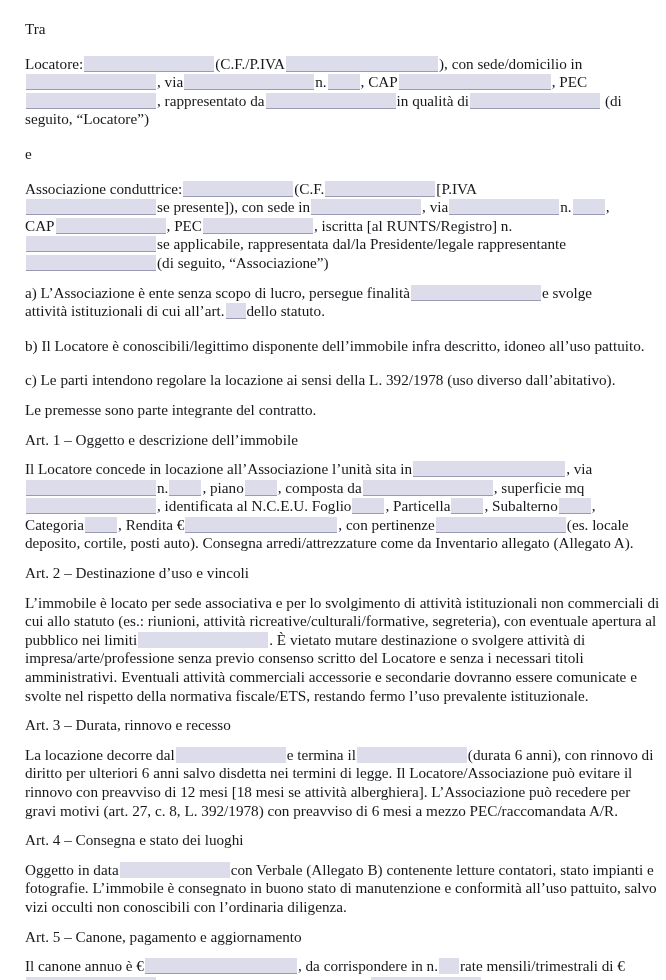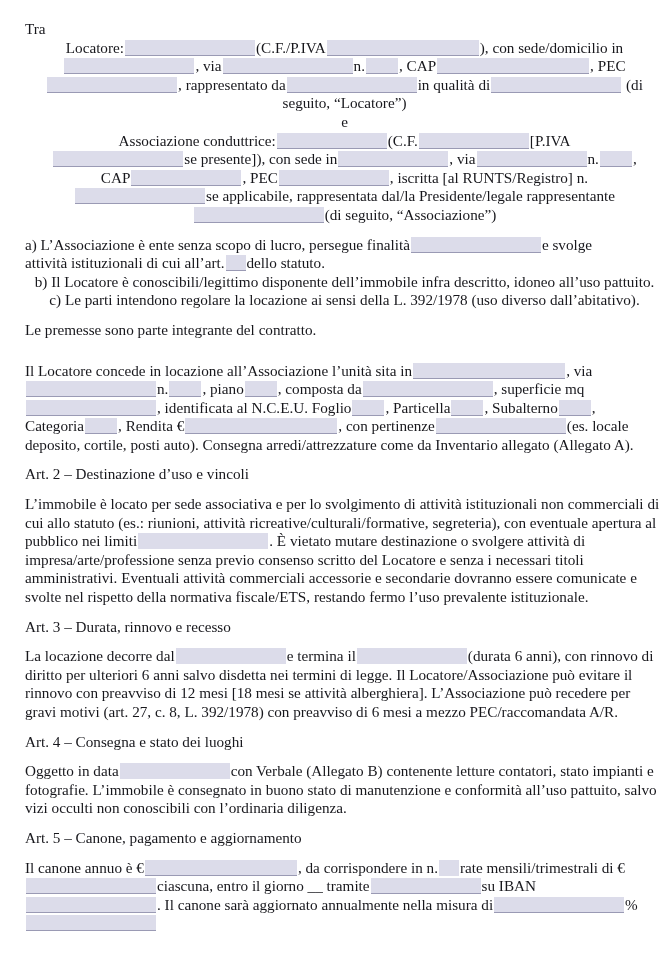--- a/index.html
+++ b/index.html
@@ -28,21 +28,21 @@
   .page {
     padding: 0 2px 0 25px;
     box-sizing: border-box;
     width: 666px;
   }
   p.para {
     margin: 0;
     padding: 0;
     text-align: left;
   }
-  p.para + p.para { margin-top: 0; text-align: center; }
+  p.para + p.para { margin-top: 16px; }
   .blockgap { height: 11px; }
 
   
   .fld {
     display: inline-block;
     background: #dcdcea;
     border-bottom: 1.2px solid #9a9ab4;
     height: 15px;
     vertical-align: -3px;
     margin: 0 1px;
@@ -78,20 +78,21 @@
 
     <p class="para">b) Il Locatore è conoscibili/legittimo disponente dell’immobile infra descritto, idoneo all’uso pattuito.</p>
     <p class="para">c) Le parti intendono regolare la locazione ai sensi della L. 392/1978 (uso diverso dall’abitativo).</p>
 
     <div class="blockgap"></div>
 
     <p class="para">Le premesse sono parte integrante del contratto.</p>
 
     <div class="blockgap"></div>
 
+    <p class="para">Art. 1 – Oggetto e descrizione dell’immobile</p>
     <div class="blockgap"></div>
 
     <p class="para"><span>Il Locatore concede in locazione all’Associazione l’unità sita in</span><span class="fld w-xl" style="background: rgb(220, 220, 234); border-bottom-color: rgb(154, 154, 180);"></span><span>, via</span><br><span class="fld w-l" style="background: rgb(220, 220, 234); border-bottom-color: rgb(154, 154, 180);"></span><span>n.</span><span class="fld w-xs" style="background: rgb(220, 220, 234); border-bottom-color: rgb(154, 154, 180);"></span><span>, piano</span><span class="fld w-xs" style="background: rgb(220, 220, 234); border-bottom-color: rgb(154, 154, 180);"></span><span>, composta da</span><span class="fld w-l" style="background: rgb(220, 220, 234); border-bottom-color: rgb(154, 154, 180);"></span><span>, superficie mq</span><br><span class="fld w-l" style="background: rgb(220, 220, 234); border-bottom-color: rgb(154, 154, 180);"></span><span>, identificata al N.C.E.U. Foglio</span><span class="fld w-xs" style="background: rgb(220, 220, 234); border-bottom-color: rgb(154, 154, 180);"></span><span>, Particella</span><span class="fld w-xs" style="background: rgb(220, 220, 234); border-bottom-color: rgb(154, 154, 180);"></span><span>, Subalterno</span><span class="fld w-xs" style="background: rgb(220, 220, 234); border-bottom-color: rgb(154, 154, 180);"></span><span>,</span><br><span>Categoria</span><span class="fld w-xs" style="background: rgb(220, 220, 234); border-bottom-color: rgb(154, 154, 180);"></span><span>, Rendita €</span><span class="fld w-xl" style="background: rgb(220, 220, 234); border-bottom-color: rgb(154, 154, 180);"></span><span>, con pertinenze</span><span class="fld w-l" style="background: rgb(220, 220, 234); border-bottom-color: rgb(154, 154, 180);"></span><span>(es. locale</span><br><span>deposito, cortile, posti auto). Consegna arredi/attrezzature come da Inventario allegato (Allegato A).</span></p>
 
     <div class="blockgap"></div>
 
     <p class="para">Art. 2 – Destinazione d’uso e vincoli</p>
     <div class="blockgap"></div>
 
     <p class="para"><span>L’immobile è locato per sede associativa e per lo svolgimento di attività istituzionali non commerciali di cui allo statuto (es.: riunioni, attività ricreative/culturali/formative, segreteria), con eventuale apertura al pubblico nei limiti</span><span class="fld w-l norule" style="background: rgb(220, 220, 234);"></span><span>. È vietato mutare destinazione o svolgere attività di impresa/arte/professione senza previo consenso scritto del Locatore e senza i necessari titoli amministrativi. Eventuali attività commerciali accessorie e secondarie dovranno essere comunicate e svolte nel rispetto della normativa fiscale/ETS, restando fermo l’uso prevalente istituzionale.</span></p>

